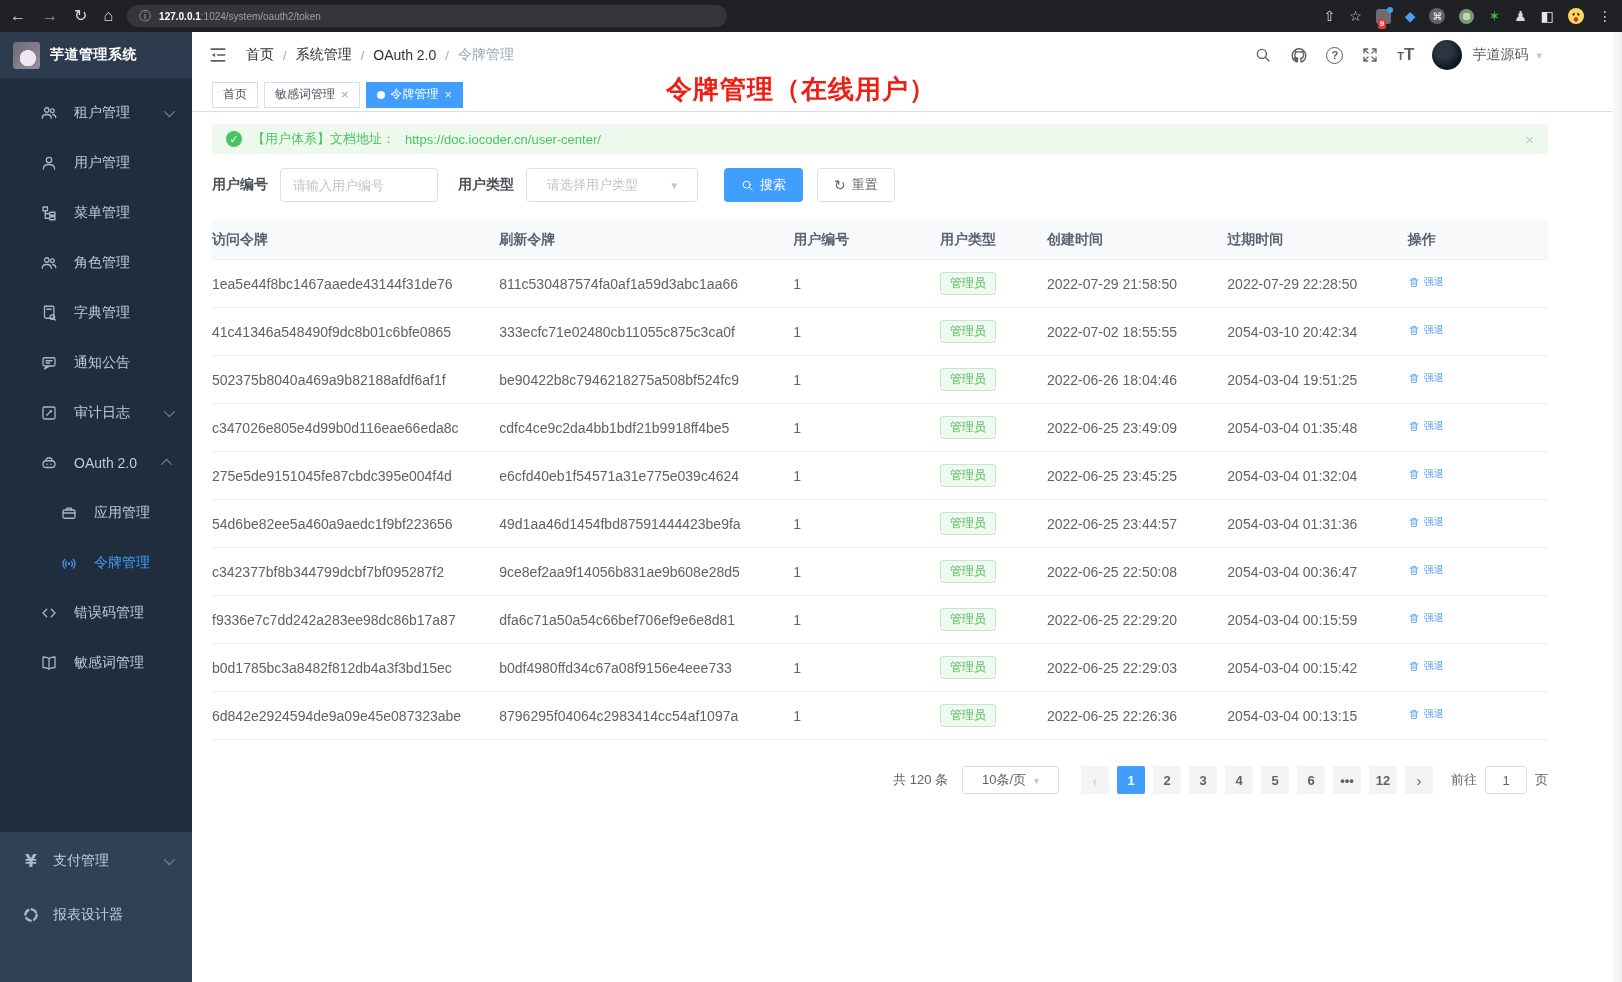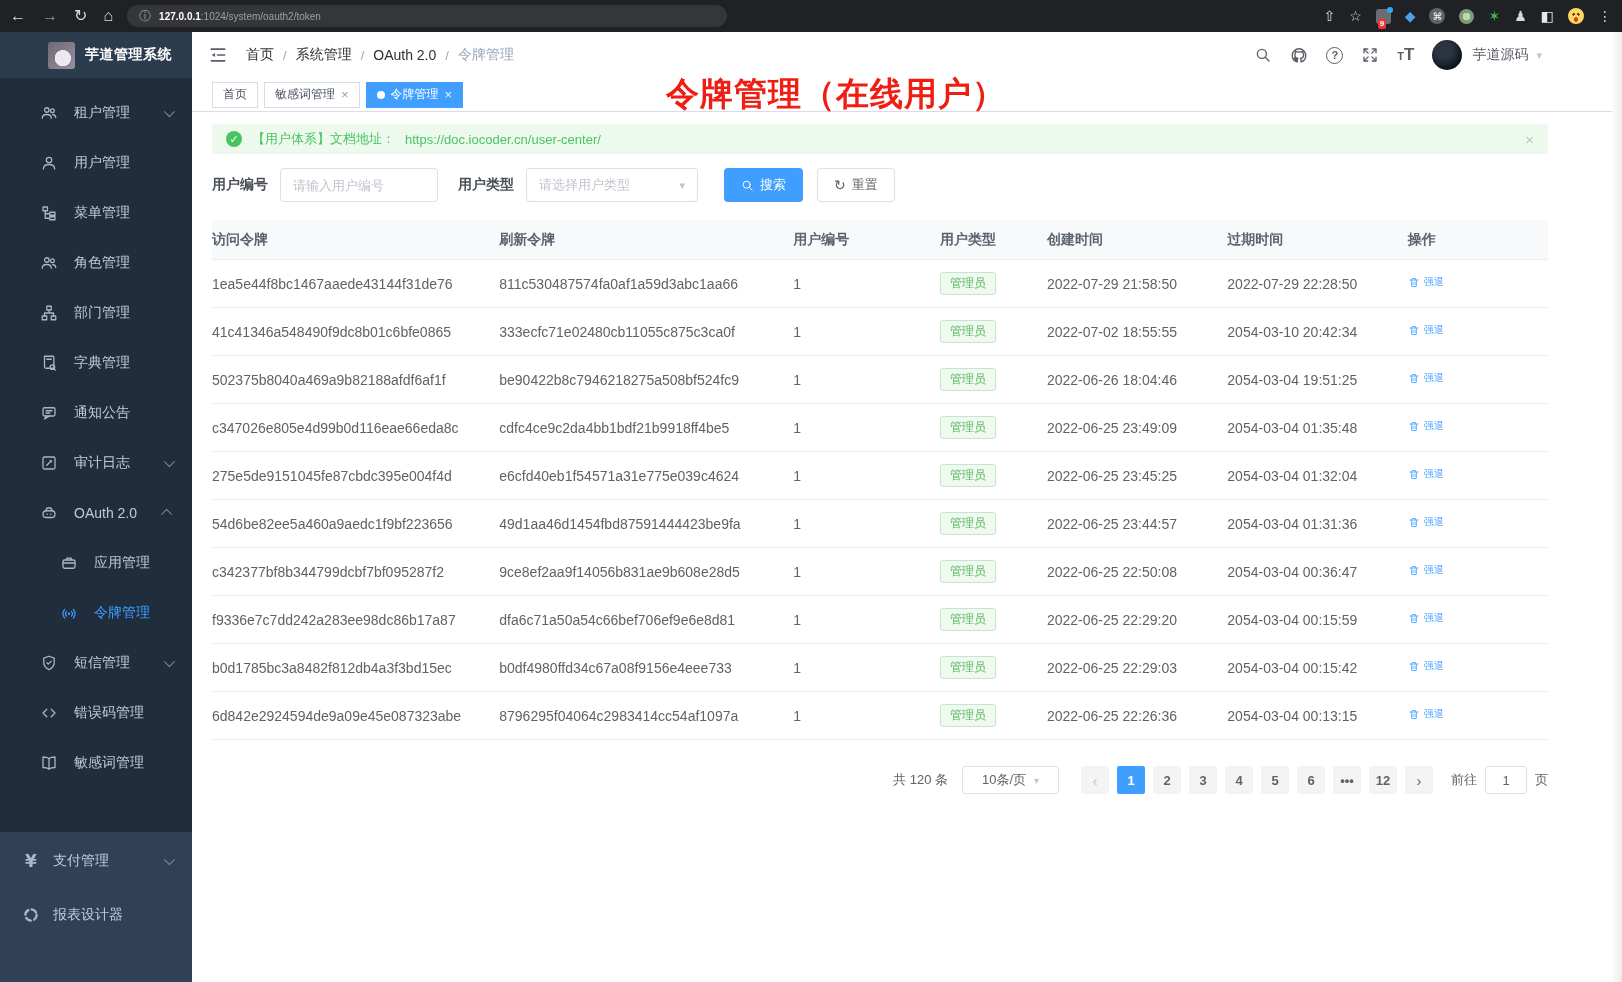--- a/index.html
+++ b/index.html
@@ -29,21 +29,21 @@
     background: radial-gradient(circle at 35% 40%, #5d4a12 0 9%, transparent 10%),
                 radial-gradient(circle at 65% 40%, #5d4a12 0 9%, transparent 10%),
                 radial-gradient(circle at 50% 72%, #c9442a 0 16%, transparent 17%), #fdd663; }
   .b-more { color:#dadce0; }
 
   
   .shell { display:flex; height:950px; position:relative; }
 
   
   .sidebar { width:192px; background:#1f2d3d; color:#bfcbd9; position:relative; flex:none; }
-  .logo-bar { height:46px; background:#2d3b4f; display:flex; align-items:center; padding-left:48px; gap:10px; }
+  .logo-bar { height:46px; background:#2d3b4f; display:flex; align-items:center; padding-left:13px; gap:10px; }
   .logo-img { width:27px; height:27px; border-radius:3px; flex:none;
     background: radial-gradient(circle at 55% 60%, #ece9f1 0 36%, transparent 38%), linear-gradient(135deg,#6d6a75,#97909d); }
   .logo-title { color:#fff; font-size:14px; font-weight:700; letter-spacing:.5px; }
   .menu { padding-top:10px; }
   .m-item { height:50px; display:flex; align-items:center; padding-left:40px; gap:16px; font-size:14px; cursor:pointer; position:relative; }
   .m-item .mi { width:18px; height:18px; flex:none; color:#aab7c5; display:flex; align-items:center; justify-content:center; }
   .m-item svg { stroke:currentColor; fill:none; stroke-width:1.7; stroke-linecap:round; stroke-linejoin:round; }
   .m-item.sub { padding-left:60px; }
   .m-item.active, .m-item.active .mi { color:#409eff; }
   .chev { margin-left:auto; margin-right:20px; width:8px; height:8px; border-right:1.6px solid #8291a1; border-bottom:1.6px solid #8291a1; }
@@ -71,35 +71,35 @@
   .uname { font-size:14px; color:#5a5e66; cursor:pointer; margin-left:-8px; }
   .ucaret { color:#c0c4cc; font-size:11px; margin-left:-10px; cursor:pointer; }
 
   .tab-bar { height:34px; display:flex; align-items:center; padding:0 0 0 20px; gap:6px; border-bottom:1px solid #d8dce5; background:#fff; }
   .tab { height:26px; padding:0 10px; border:1px solid #d8dce5; background:#fff; color:#495060; font-size:12px; display:inline-flex; align-items:center; gap:6px; cursor:pointer; }
   .tab .tclose { font-size:13px; color:#9aa3ad; }
   .tab.active { background:#409eff; border-color:#409eff; color:#fff; }
   .tab.active .tclose { color:#eaf4ff; }
   .tab-dot { width:8px; height:8px; border-radius:50%; background:#fff; display:inline-block; }
 
-  .annotation { position:absolute; left:474px; top:40px; font-size:33px; font-weight:700; color:#f01d12; letter-spacing:1px; pointer-events:none; z-index:5; }
+  .annotation { position:absolute; left:474px; top:40px; font-size:26px; font-weight:700; color:#f01d12; letter-spacing:1px; pointer-events:none; z-index:5; }
 
   .content { padding:12px 74px 0 20px; }
 
   .alert { height:30px; background:#eef9ee; border-radius:4px; display:flex; align-items:center; padding:0 14px; gap:10px; margin-bottom:14px; }
   .alert-check { width:16px; height:16px; border-radius:50%; background:#49c463; color:#fff; font-size:11px; display:flex; align-items:center; justify-content:center; flex:none; }
   .alert-text { font-size:13px; color:#49c463; }
   .alert-link { font-size:13px; color:#49c463; text-decoration:none; cursor:pointer; }
   .alert-close { margin-left:auto; color:#c0c4cc; font-size:15px; cursor:pointer; }
 
   .filter-row { display:flex; align-items:center; margin:6px 0 18px; }
   .f-label { font-size:14px; font-weight:700; color:#4a4f57; margin-right:12px; }
   .f-input { width:158px; height:34px; border:1px solid #dcdfe6; border-radius:4px; padding:0 12px; font-size:13px; color:#606266; outline:none; }
   .f-input::placeholder { color:#bfc4cc; }
-  .f-select { width:172px; height:34px; border:1px solid #dcdfe6; border-radius:4px; padding:0 12px; font-size:13px; color:#bfc4cc; display:flex; align-items:center; justify-content:space-between; cursor:pointer; margin-right:12px; }
+  .f-select { width:172px; height:34px; border:1px solid #dcdfe6; border-radius:4px; padding:0 20px; font-size:13px; color:#bfc4cc; display:flex; align-items:center; justify-content:space-between; cursor:pointer; margin-right:12px; }
   .f-select .caret { color:#c0c4cc; font-size:11px; }
   .gap { width:20px; }
   .btn { height:34px; border-radius:4px; font-size:13px; display:inline-flex; align-items:center; gap:6px; padding:0 16px; cursor:pointer; border:1px solid transparent; }
   .btn-primary { background:#409eff; color:#fff; margin-left:14px; }
   .btn-plain { background:#fff; color:#606266; border-color:#dcdfe6; margin-left:14px; }
   .btn svg { stroke:currentColor; fill:none; stroke-width:1.8; stroke-linecap:round; }
   .refresh-glyph { font-size:14px; line-height:1; }
 
   .table { width:100%; }
   .t-head, .t-row { display:grid; grid-template-columns:21.5% 22% 11% 8% 13.5% 13.5% 10.5%; align-items:center; }
@@ -202,31 +202,20 @@
               <path d="M3 19c0-3.3 2.7-5 6-5s6 1.7 6 5"></path>
               <circle cx="16.5" cy="9" r="2.5"></circle>
               <path d="M17 14c2.6.4 4 1.8 4 4"></path>
             </svg>
           </span>
         <span>角色管理</span>
       </div>
       <div class="m-item">
         <span class="mi">
             <svg width="18" height="18" viewBox="0 0 24 24">
-              <rect x="9" y="3" width="6" height="5"></rect>
-              <rect x="3" y="16" width="6" height="5"></rect>
-              <rect x="15" y="16" width="6" height="5"></rect>
-              <path d="M12 8v4M6 16v-4h12v4"></path>
-            </svg>
-          </span>
-        <span>部门管理</span>
-      </div>
-      <div class="m-item">
-        <span class="mi">
-            <svg width="18" height="18" viewBox="0 0 24 24">
               <path d="M6 3h11a1.5 1.5 0 0 1 1.5 1.5V19H8a2 2 0 0 1-2-2z"></path>
               <path d="M9 7h6"></path>
               <circle cx="16.5" cy="17.5" r="3"></circle>
               <path d="M18.7 19.7l1.8 1.8"></path>
             </svg>
           </span>
         <span>字典管理</span>
       </div>
       <div class="m-item">
         <span class="mi">
@@ -270,30 +259,20 @@
         <span>应用管理</span>
       </div>
       <div class="m-item sub active">
         <span class="mi">
             <svg width="18" height="18" viewBox="0 0 24 24">
               <circle cx="12" cy="13" r="1.6" fill="currentColor" stroke="none"></circle>
               <path d="M8.8 16.2a4.6 4.6 0 0 1 0-6.4M15.2 9.8a4.6 4.6 0 0 1 0 6.4M6.2 18.6a8 8 0 0 1 0-11.2M17.8 7.4a8 8 0 0 1 0 11.2"></path>
             </svg>
           </span>
         <span>令牌管理</span>
-      </div>
-      <div class="m-item">
-        <span class="mi">
-            <svg width="18" height="18" viewBox="0 0 24 24">
-              <path d="M12 3l7 2.6V11c0 4.8-3 7.9-7 9.8-4-1.9-7-5-7-9.8V5.6z"></path>
-              <path d="M9 11.5l2 2 4-4"></path>
-            </svg>
-          </span>
-        <span>短信管理</span>
-        <span class="chev down"></span>
       </div>
       <div class="m-item">
         <span class="mi">
             <svg width="18" height="18" viewBox="0 0 24 24">
               <path d="M9 7l-5 5 5 5M15 7l5 5-5 5"></path>
             </svg>
           </span>
         <span>错误码管理</span>
       </div>
       <div class="m-item">

